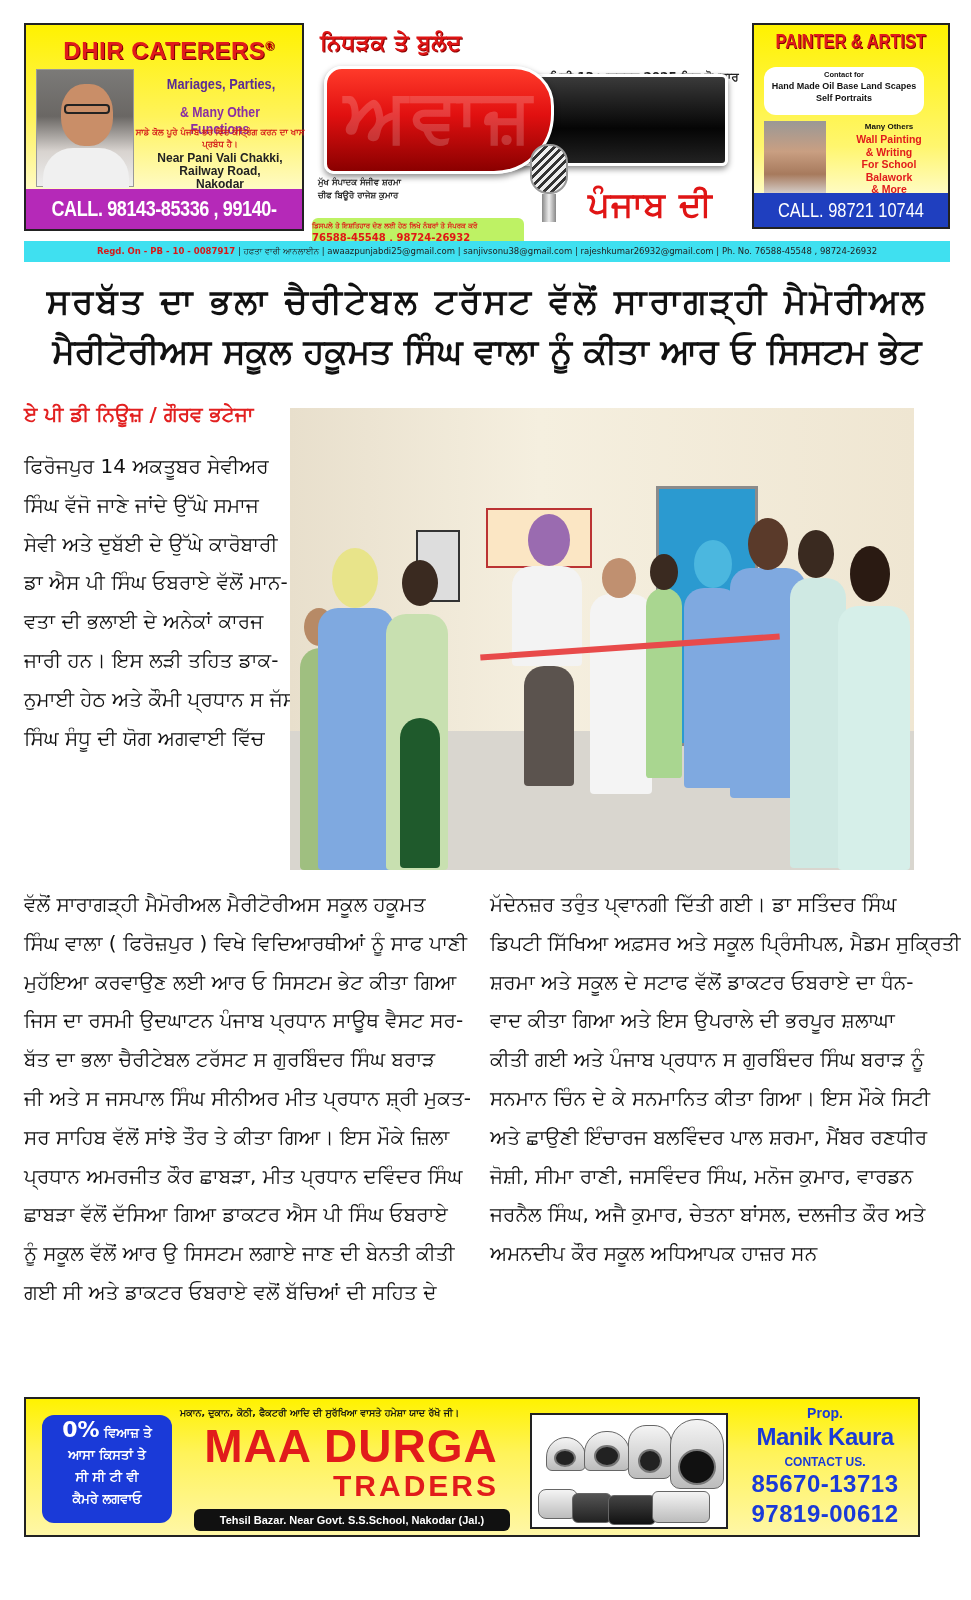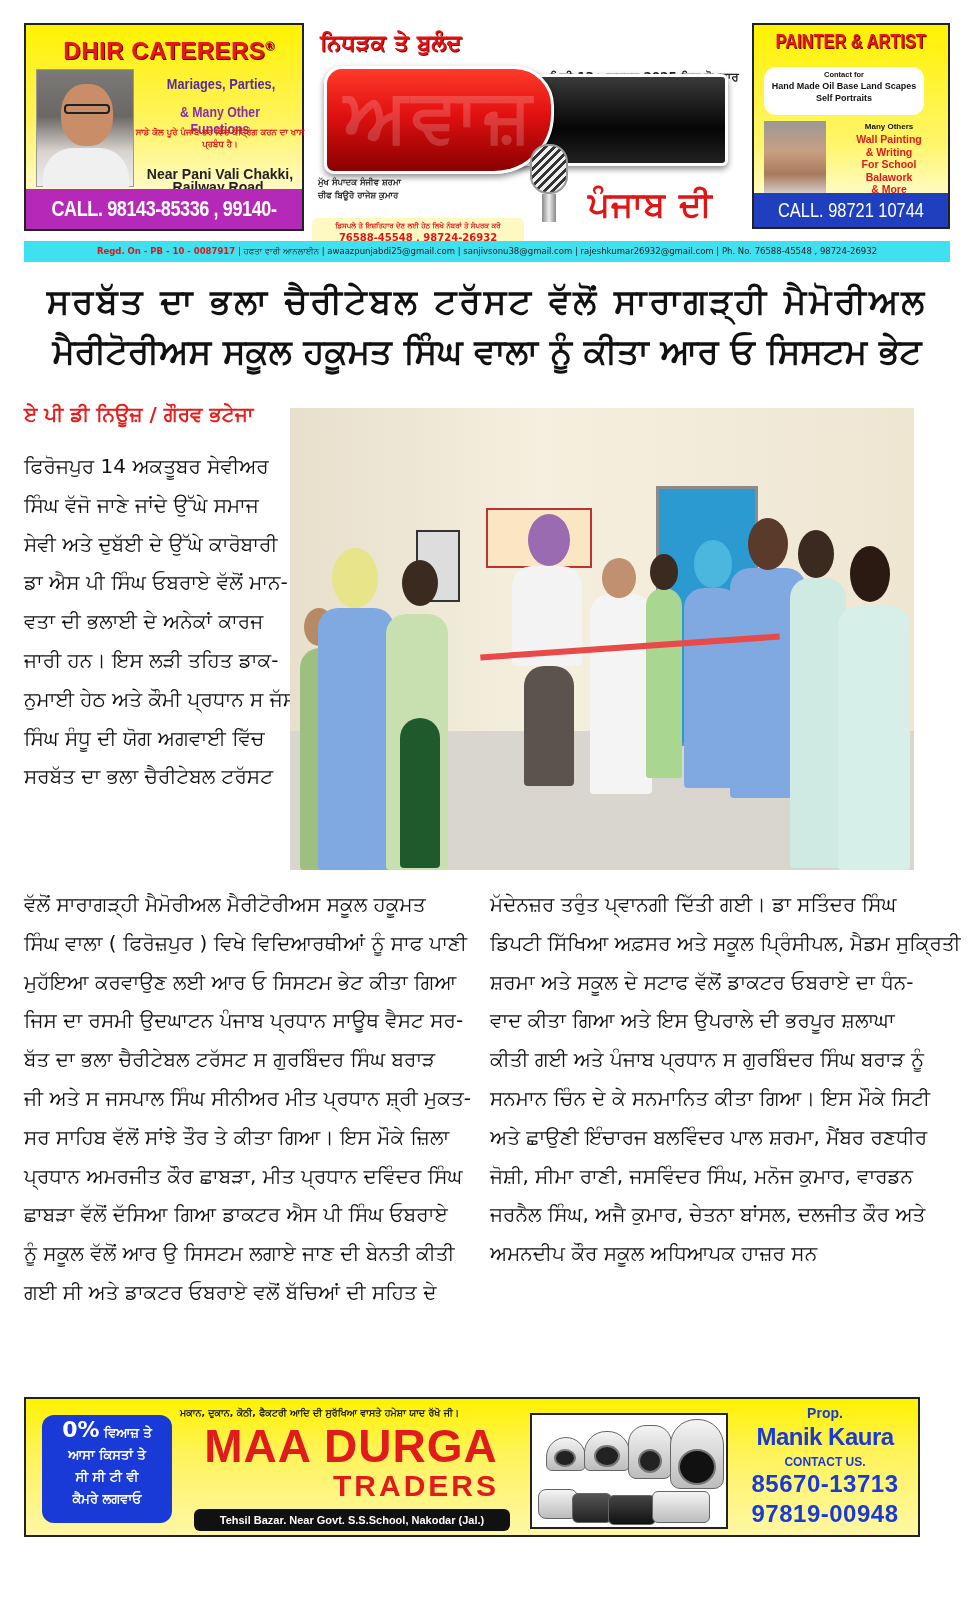--- a/index.html
+++ b/index.html
@@ -18,22 +18,22 @@
   .ad-left .photo .face { position: absolute; left: 24px; top: 14px; width: 52px; height: 62px; border-radius: 45%;
     background: #c98e68; }
   .ad-left .photo .glasses { position: absolute; left: 27px; top: 34px; width: 46px; height: 10px; border: 2px solid #222; border-radius: 4px; }
   .ad-left .photo .shirt { position: absolute; left: 6px; top: 78px; width: 86px; height: 40px; background: #f0f0f0; border-radius: 30px 30px 0 0; }
   .ad-left .line1 { position: absolute; left: 112px; top: 50px; width: 166px; text-align: center;
     font-family: "Liberation Sans", sans-serif; font-weight: bold; font-size: 15px; color: #5a2b96; transform: scaleX(0.85); }
   .ad-left .line2 { position: absolute; left: 108px; top: 78px; width: 172px; text-align: center;
     font-family: "Liberation Sans", sans-serif; font-weight: bold; font-size: 15px; color: #8a2ea4; transform: scaleX(0.82); }
   .ad-left .pa { position: absolute; left: 108px; top: 101px; width: 172px; text-align: center;
     font-size: 8.5px; font-weight: bold; color: #d31818; line-height: 12px; }
-  .ad-left .addr { position: absolute; left: 108px; top: 143px; width: 172px; text-align: center;
-    font-family: "Liberation Sans", sans-serif; font-size: 14px; font-weight: bold; color: #222; line-height: 13px; }
+  .ad-left .addr { position: absolute; left: 108px; top: 127px; width: 172px; text-align: center;
+    font-family: "Liberation Sans", sans-serif; font-size: 12px; font-weight: bold; color: #222; line-height: 13px; }
   .ad-left .call { position: absolute; left: 0; bottom: 0; width: 100%; height: 40px; background: #b529b8;
     color: #fff; font-family: "Liberation Sans", sans-serif; font-weight: bold; font-size: 22px; line-height: 40px;
     text-align: center; transform-origin: center; letter-spacing: -0.5px; }
   .ad-left .call span { display: inline-block; transform: scaleX(0.82); }
 
   .logo { position: absolute; left: 312px; top: 26px; width: 440px; height: 208px; }
   .logo .tagline { position: absolute; left: 8px; top: 4px; font-size: 22px; font-weight: bold; color: #e01515;
     letter-spacing: 0.5px; text-shadow: 1px 1px 0 #8a0000; }
   .logo .date { position: absolute; left: 238px; top: 12px; font-size: 12px; font-weight: bold; color: #222; margin-top: 32px; }
   .logo .big { position: absolute; left: 12px; top: 40px; width: 400px; height: 120px; }
@@ -41,22 +41,22 @@
     background: linear-gradient(#ff3a2a 0%, #e11010 45%, #8a0000 100%); border-radius: 18px 40px 60px 10px;
     border: 3px solid #fff; box-shadow: 0 3px 6px rgba(0,0,0,.45); }
   .logo .big .black { position: absolute; left: 186px; top: 8px; width: 218px; height: 92px;
     background: linear-gradient(#3a3a3a 0%, #050505 60%, #222 100%); border-radius: 6px;
     border: 3px solid #fff; box-shadow: 0 3px 6px rgba(0,0,0,.45); }
   .logo .big .txt { position: absolute; left: 20px; top: 6px; font-size: 74px; font-weight: 900; color: #fff; opacity: 0.18; letter-spacing: 4px; }
   .logo .mic { position: absolute; left: 218px; top: 118px; width: 38px; height: 78px; }
   .logo .mic .head { width: 38px; height: 50px; border-radius: 18px; background: repeating-linear-gradient(135deg,#eee 0 3px,#333 3px 6px); border: 2px solid #999; }
   .logo .mic .stem { width: 14px; height: 28px; margin-left: 12px; background: linear-gradient(90deg,#888,#eee,#888); }
   .logo .editor { position: absolute; left: 6px; top: 150px; font-size: 8.5px; font-weight: bold; color: #222; line-height: 13px; }
-  .logo .adbox { position: absolute; left: 0px; top: 192px; width: 212px; height: 34px; background: #fef9c3;
-    border-radius: 6px; text-align: center; }
+  .logo .adbox { position: absolute; left: 0px; top: 192px; width: 212px; height: 34px; background: #bef264;
+    border-radius: 6px; text-align: left; }
   .logo .adbox .t { font-size: 7px; color: #e01515; font-weight: bold; padding-top: 4px; }
   .logo .adbox .n { font-size: 10px; color: #e01515; font-weight: bold; margin-top: 2px; }
   .logo .punjab { position: absolute; left: 276px; top: 158px; font-size: 34px; font-weight: 900; color: #e01515; letter-spacing: 1px; }
 
   .ad-right { position: absolute; left: 752px; top: 23px; width: 198px; height: 206px;
     border: 2px solid #222; background: linear-gradient(#fff200 0%, #fff66e 60%, #fff 100%); }
   .ad-right .ttl { position: absolute; left: 0; top: 5px; width: 100%; text-align: center;
     font-family: "Liberation Sans", sans-serif; font-weight: 900; font-size: 20px; color: #e11b1b; text-shadow: 1px 1px 0 #7a0000; }
   .ad-right .ttl span { display: inline-block; transform: scaleX(0.82); }
   .ad-right .wbox { position: absolute; left: 10px; top: 42px; width: 160px; height: 48px; background: #fff; border-radius: 12px; text-align: center;
@@ -199,21 +199,20 @@
 
 <div class="col-narrow">
   <div>ਫਿਰੋਜਪੁਰ 14 ਅਕਤੂਬਰ ਸੇਵੀਅਰ</div>
   <div>ਸਿੰਘ ਵੱਜੋ ਜਾਣੇ ਜਾਂਦੇ ਉੱਘੇ ਸਮਾਜ</div>
   <div>ਸੇਵੀ ਅਤੇ ਦੁਬੱਈ ਦੇ ਉੱਘੇ ਕਾਰੋਬਾਰੀ</div>
   <div>ਡਾ ਐਸ ਪੀ ਸਿੰਘ ਓਬਰਾਏ ਵੱਲੋਂ ਮਾਨ-</div>
   <div>ਵਤਾ ਦੀ ਭਲਾਈ ਦੇ ਅਨੇਕਾਂ ਕਾਰਜ</div>
   <div>ਜਾਰੀ ਹਨ। ਇਸ ਲੜੀ ਤਹਿਤ ਡਾਕ-</div>
   <div>ਨੁਮਾਈ ਹੇਠ ਅਤੇ ਕੌਮੀ ਪ੍ਰਧਾਨ ਸ ਜੱਸਾ</div>
   <div>ਸਿੰਘ ਸੰਧੂ ਦੀ ਯੋਗ ਅਗਵਾਈ ਵਿੱਚ</div>
-  <div>ਸਰਬੱਤ ਦਾ ਭਲਾ ਚੈਰੀਟੇਬਲ ਟਰੱਸਟ</div>
 </div>
 
 <div class="photo-main" title="RO system inauguration ribbon cutting at school">
   <div class="wall"></div>
   <div class="floor"></div>
   <div class="door"></div>
   <div class="banner"></div>
   <div class="ro"></div>
 
   <div class="person" style="left:10px;top:240px;width:50px;height:222px;background:#9fbf80;"></div>
@@ -291,15 +290,15 @@
     <div class="cam" style="left:6px;top:74px;width:40px;height:30px;border-radius:8px;"></div>
     <div class="cam" style="left:40px;top:78px;width:40px;height:30px;border-radius:6px;background:linear-gradient(#555,#222);"></div>
     <div class="cam" style="left:76px;top:80px;width:48px;height:30px;border-radius:6px;background:linear-gradient(#444,#111);"></div>
     <div class="cam" style="left:120px;top:76px;width:58px;height:32px;border-radius:6px;"></div>
   </div>
   <div class="contact">
     <div class="prop">Prop.</div>
     <div class="name">Manik Kaura</div>
     <div class="cu">CONTACT US.</div>
     <div class="ph">85670-13713</div>
-    <div class="ph">97819-00948</div>
+    <div class="ph">97819-00612</div>
   </div>
 </div>
 
 </body></html>

